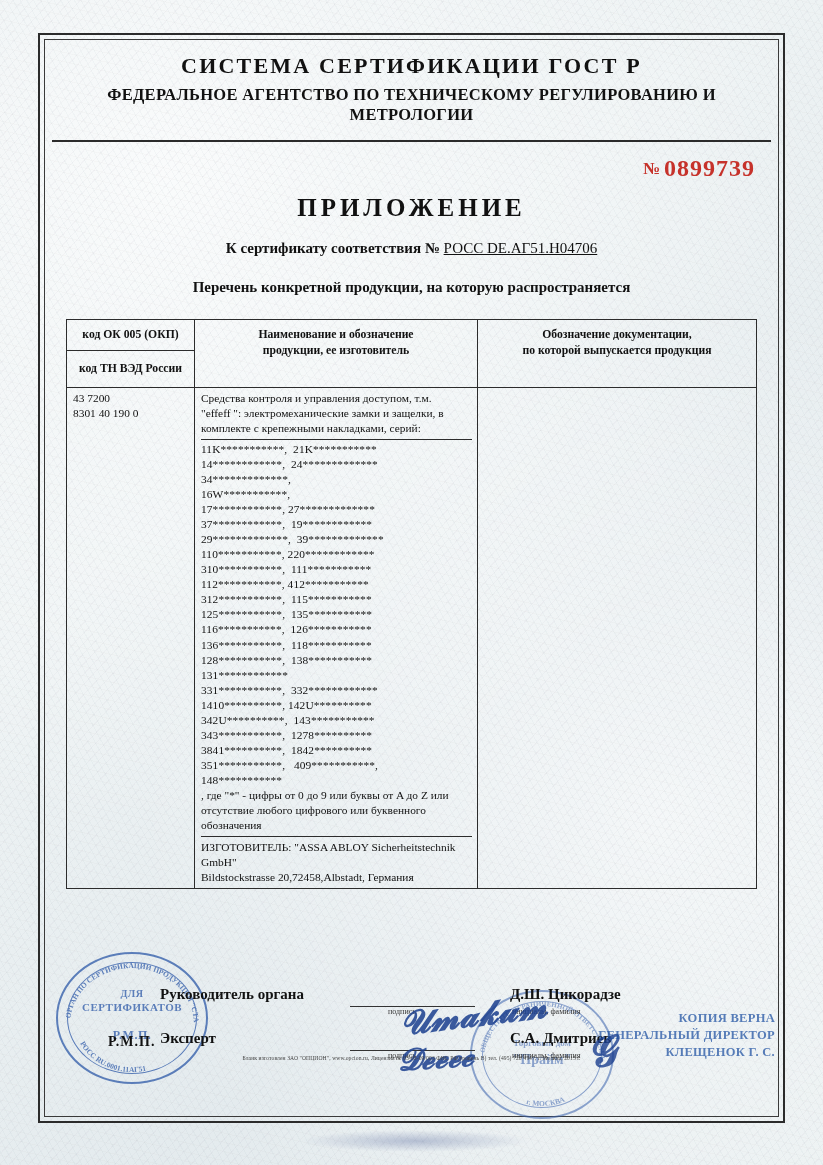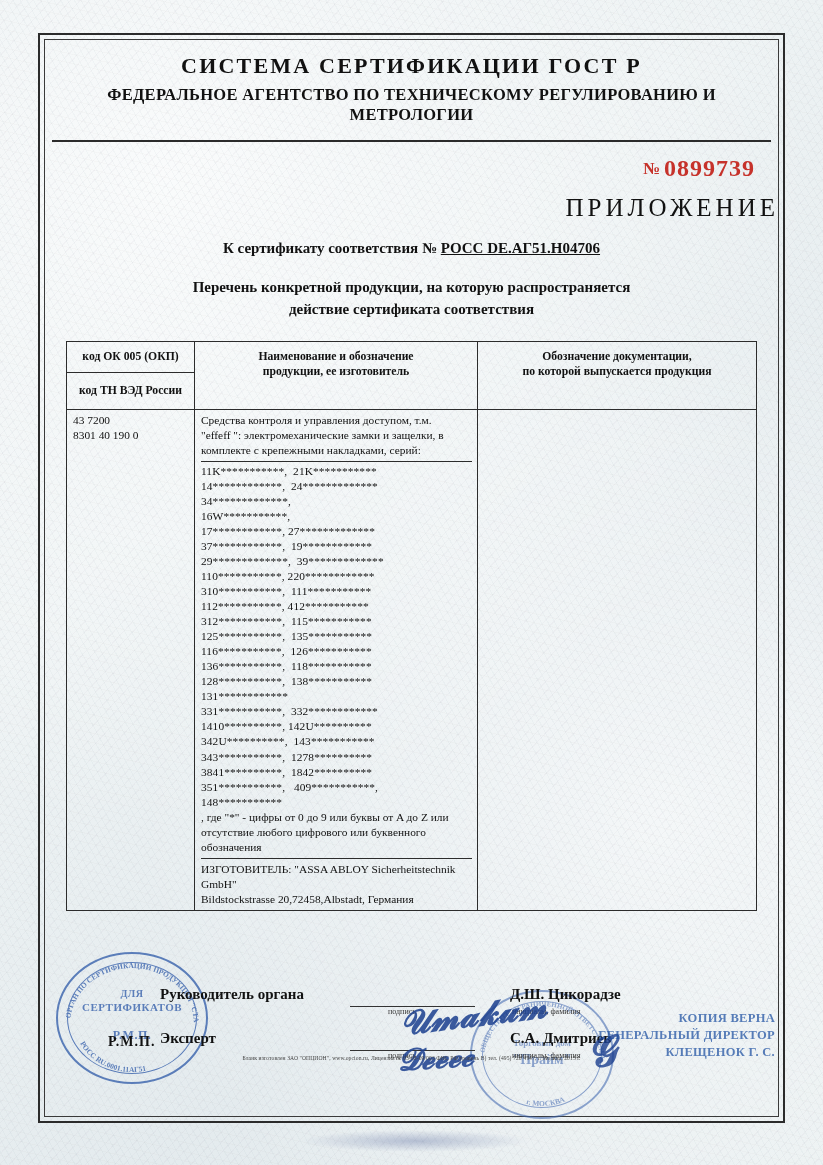--- a/index.html
+++ b/index.html
@@ -89,35 +89,35 @@
     font-weight: bold;
     letter-spacing: 1px;
   }
   .numline .nsym {
     font-size: 17px;
     vertical-align: 2px;
     margin-right: 3px;
     font-weight: bold;
   }
   .title {
-    text-align: right;
+    text-align: center;
     font-size: 25px;
-    font-weight: normal;
+    font-weight: bold;
     letter-spacing: 4px;
     margin-top: 12px;
   }
   .subtitle {
     text-align: center;
     font-size: 15px;
     font-weight: bold;
     margin-top: 18px;
   }
   .subtitle .cert-no {
     text-decoration: underline;
-    font-weight: bold;
+    font-weight: normal;
     text-align: center;
   }
   .purpose {
     text-align: center;
     font-size: 15px;
     font-weight: bold;
     margin-top: 20px;
     line-height: 1.45;
   }
   table.tbl {
@@ -361,21 +361,20 @@
 
     <div class="title">ПРИЛОЖЕНИЕ</div>
 
     <div class="subtitle">
       <span>К сертификату соответствия №</span>
       <span class="cert-no">РОСС DE.АГ51.Н04706</span>
     </div>
 
     <div class="purpose">
       <div>Перечень конкретной продукции,  на которую распространяется</div>
-      <div>действие сертификата соответствия</div>
     </div>
 
     <table class="tbl">
       <colgroup>
         <col style="width:128px">
         <col style="width:283px">
         <col style="width:279px">
       </colgroup>
       <thead>
         <tr>

